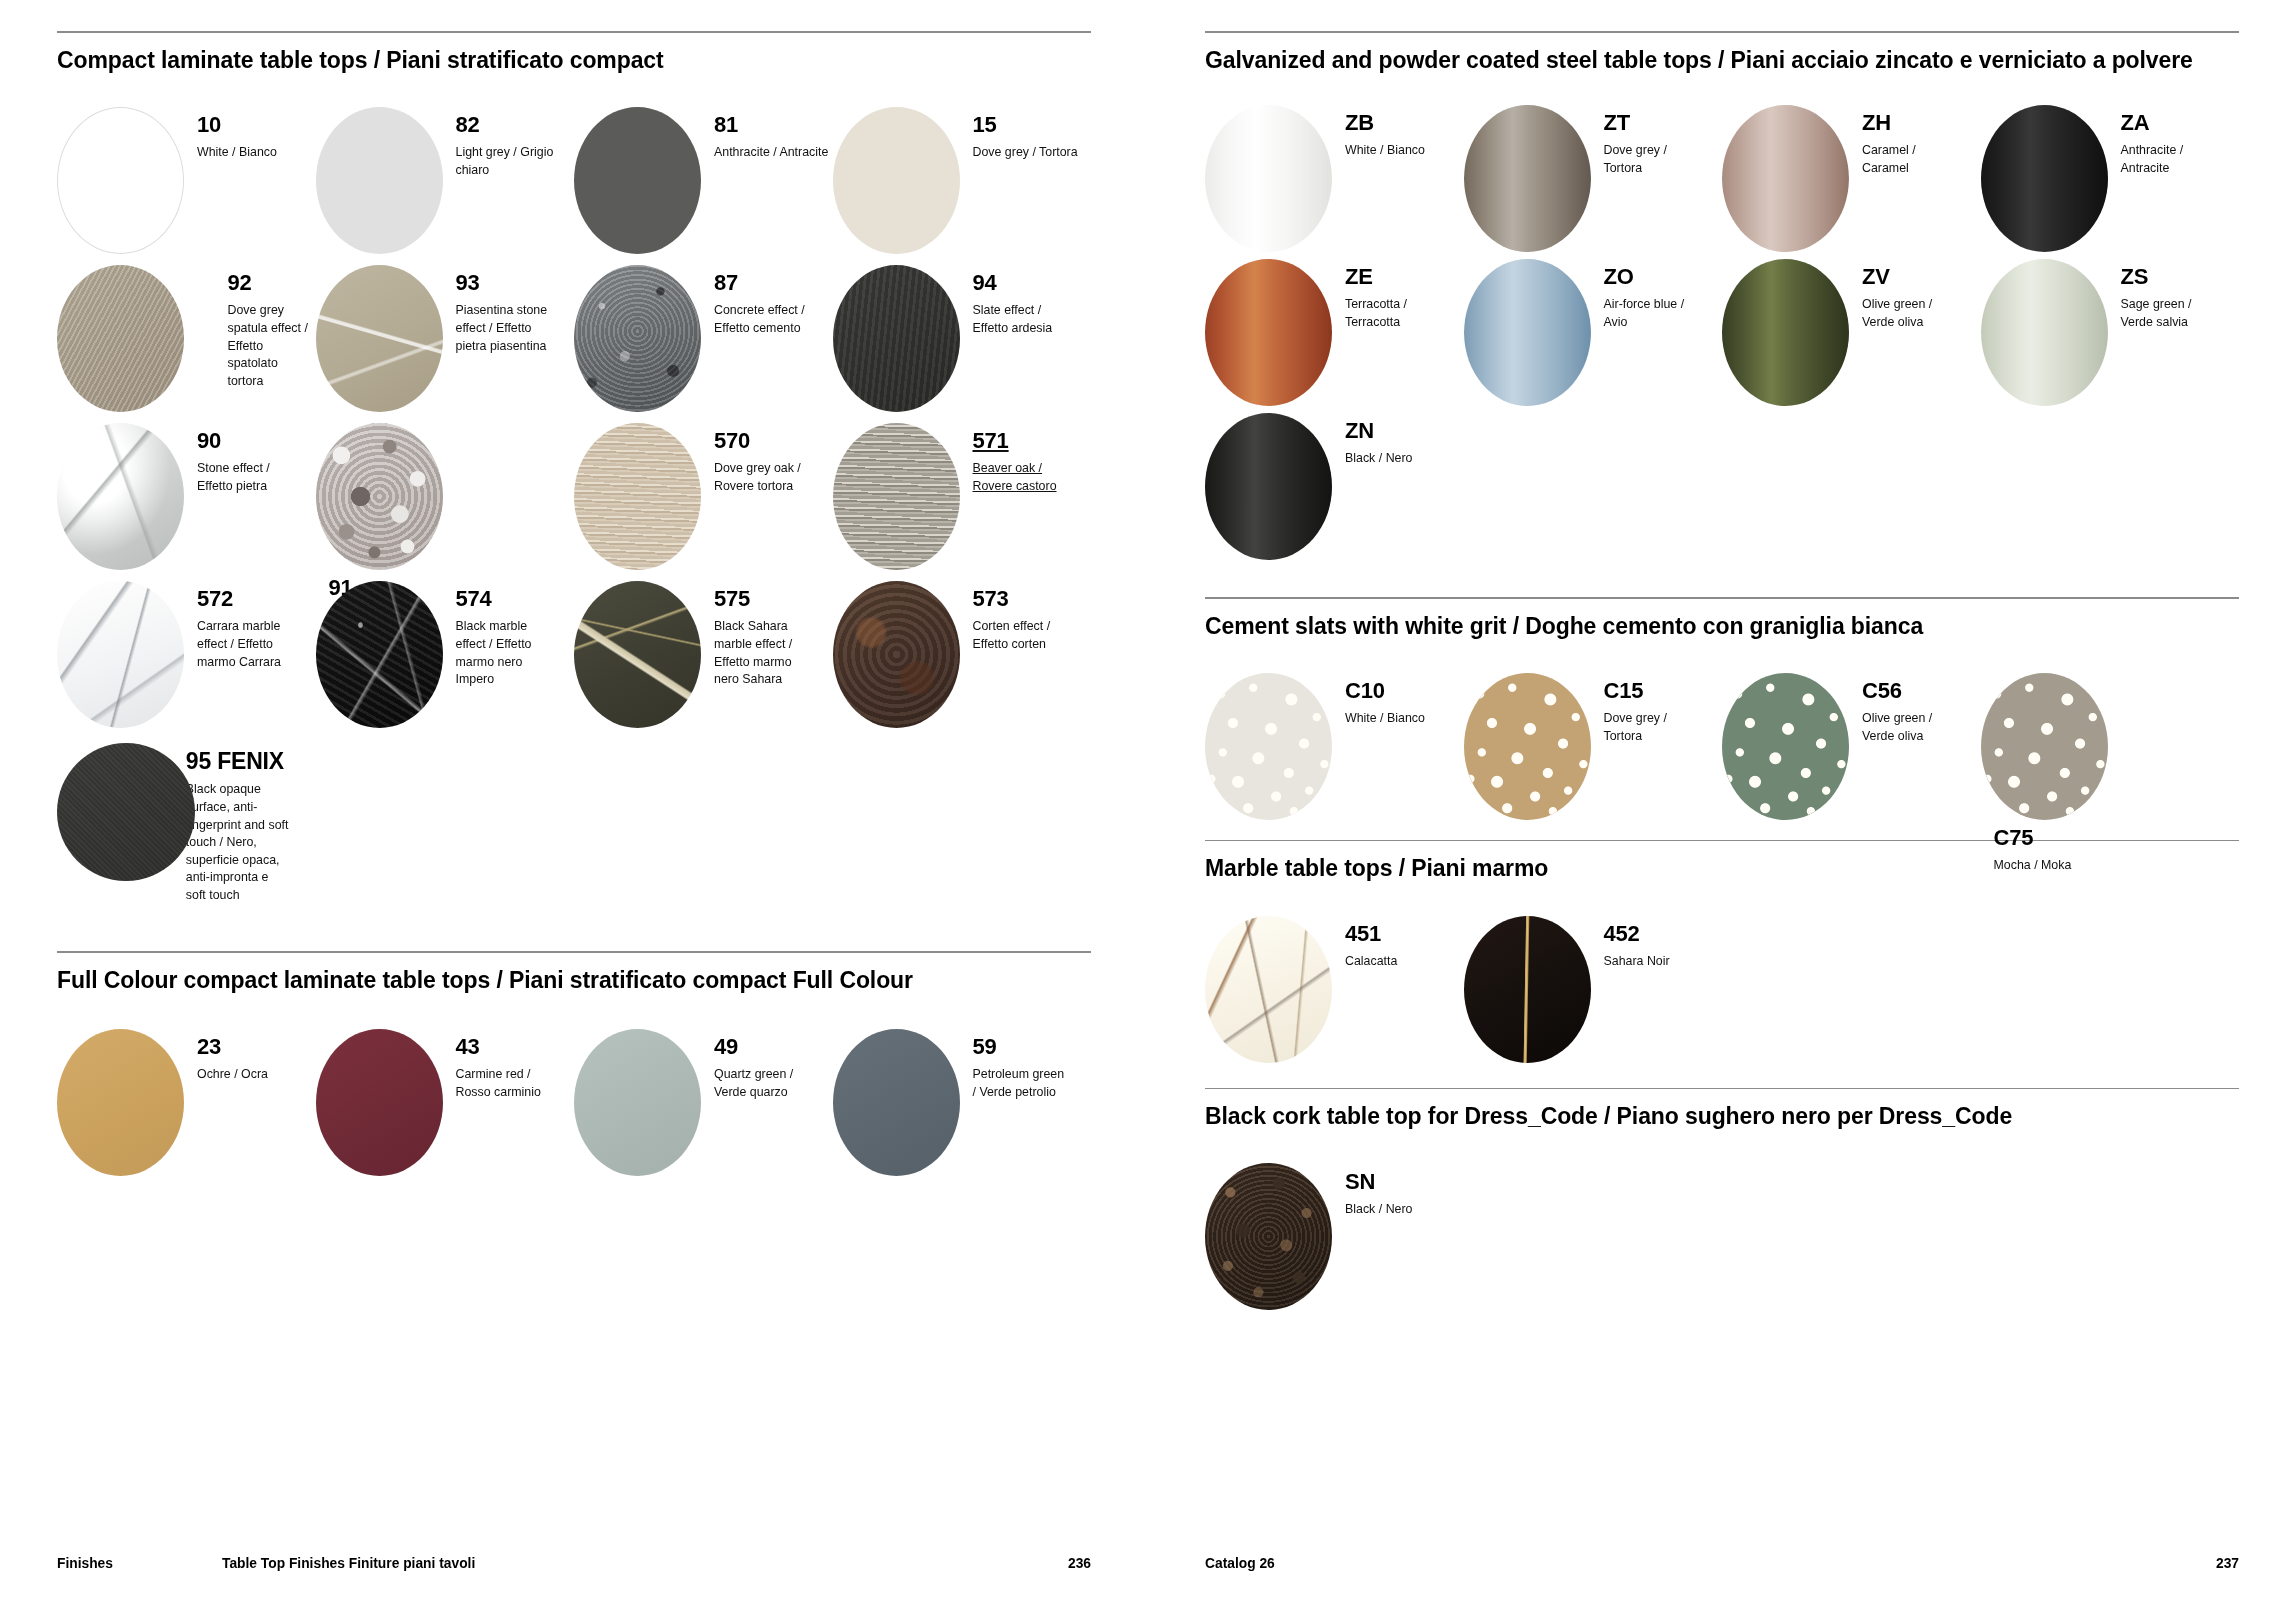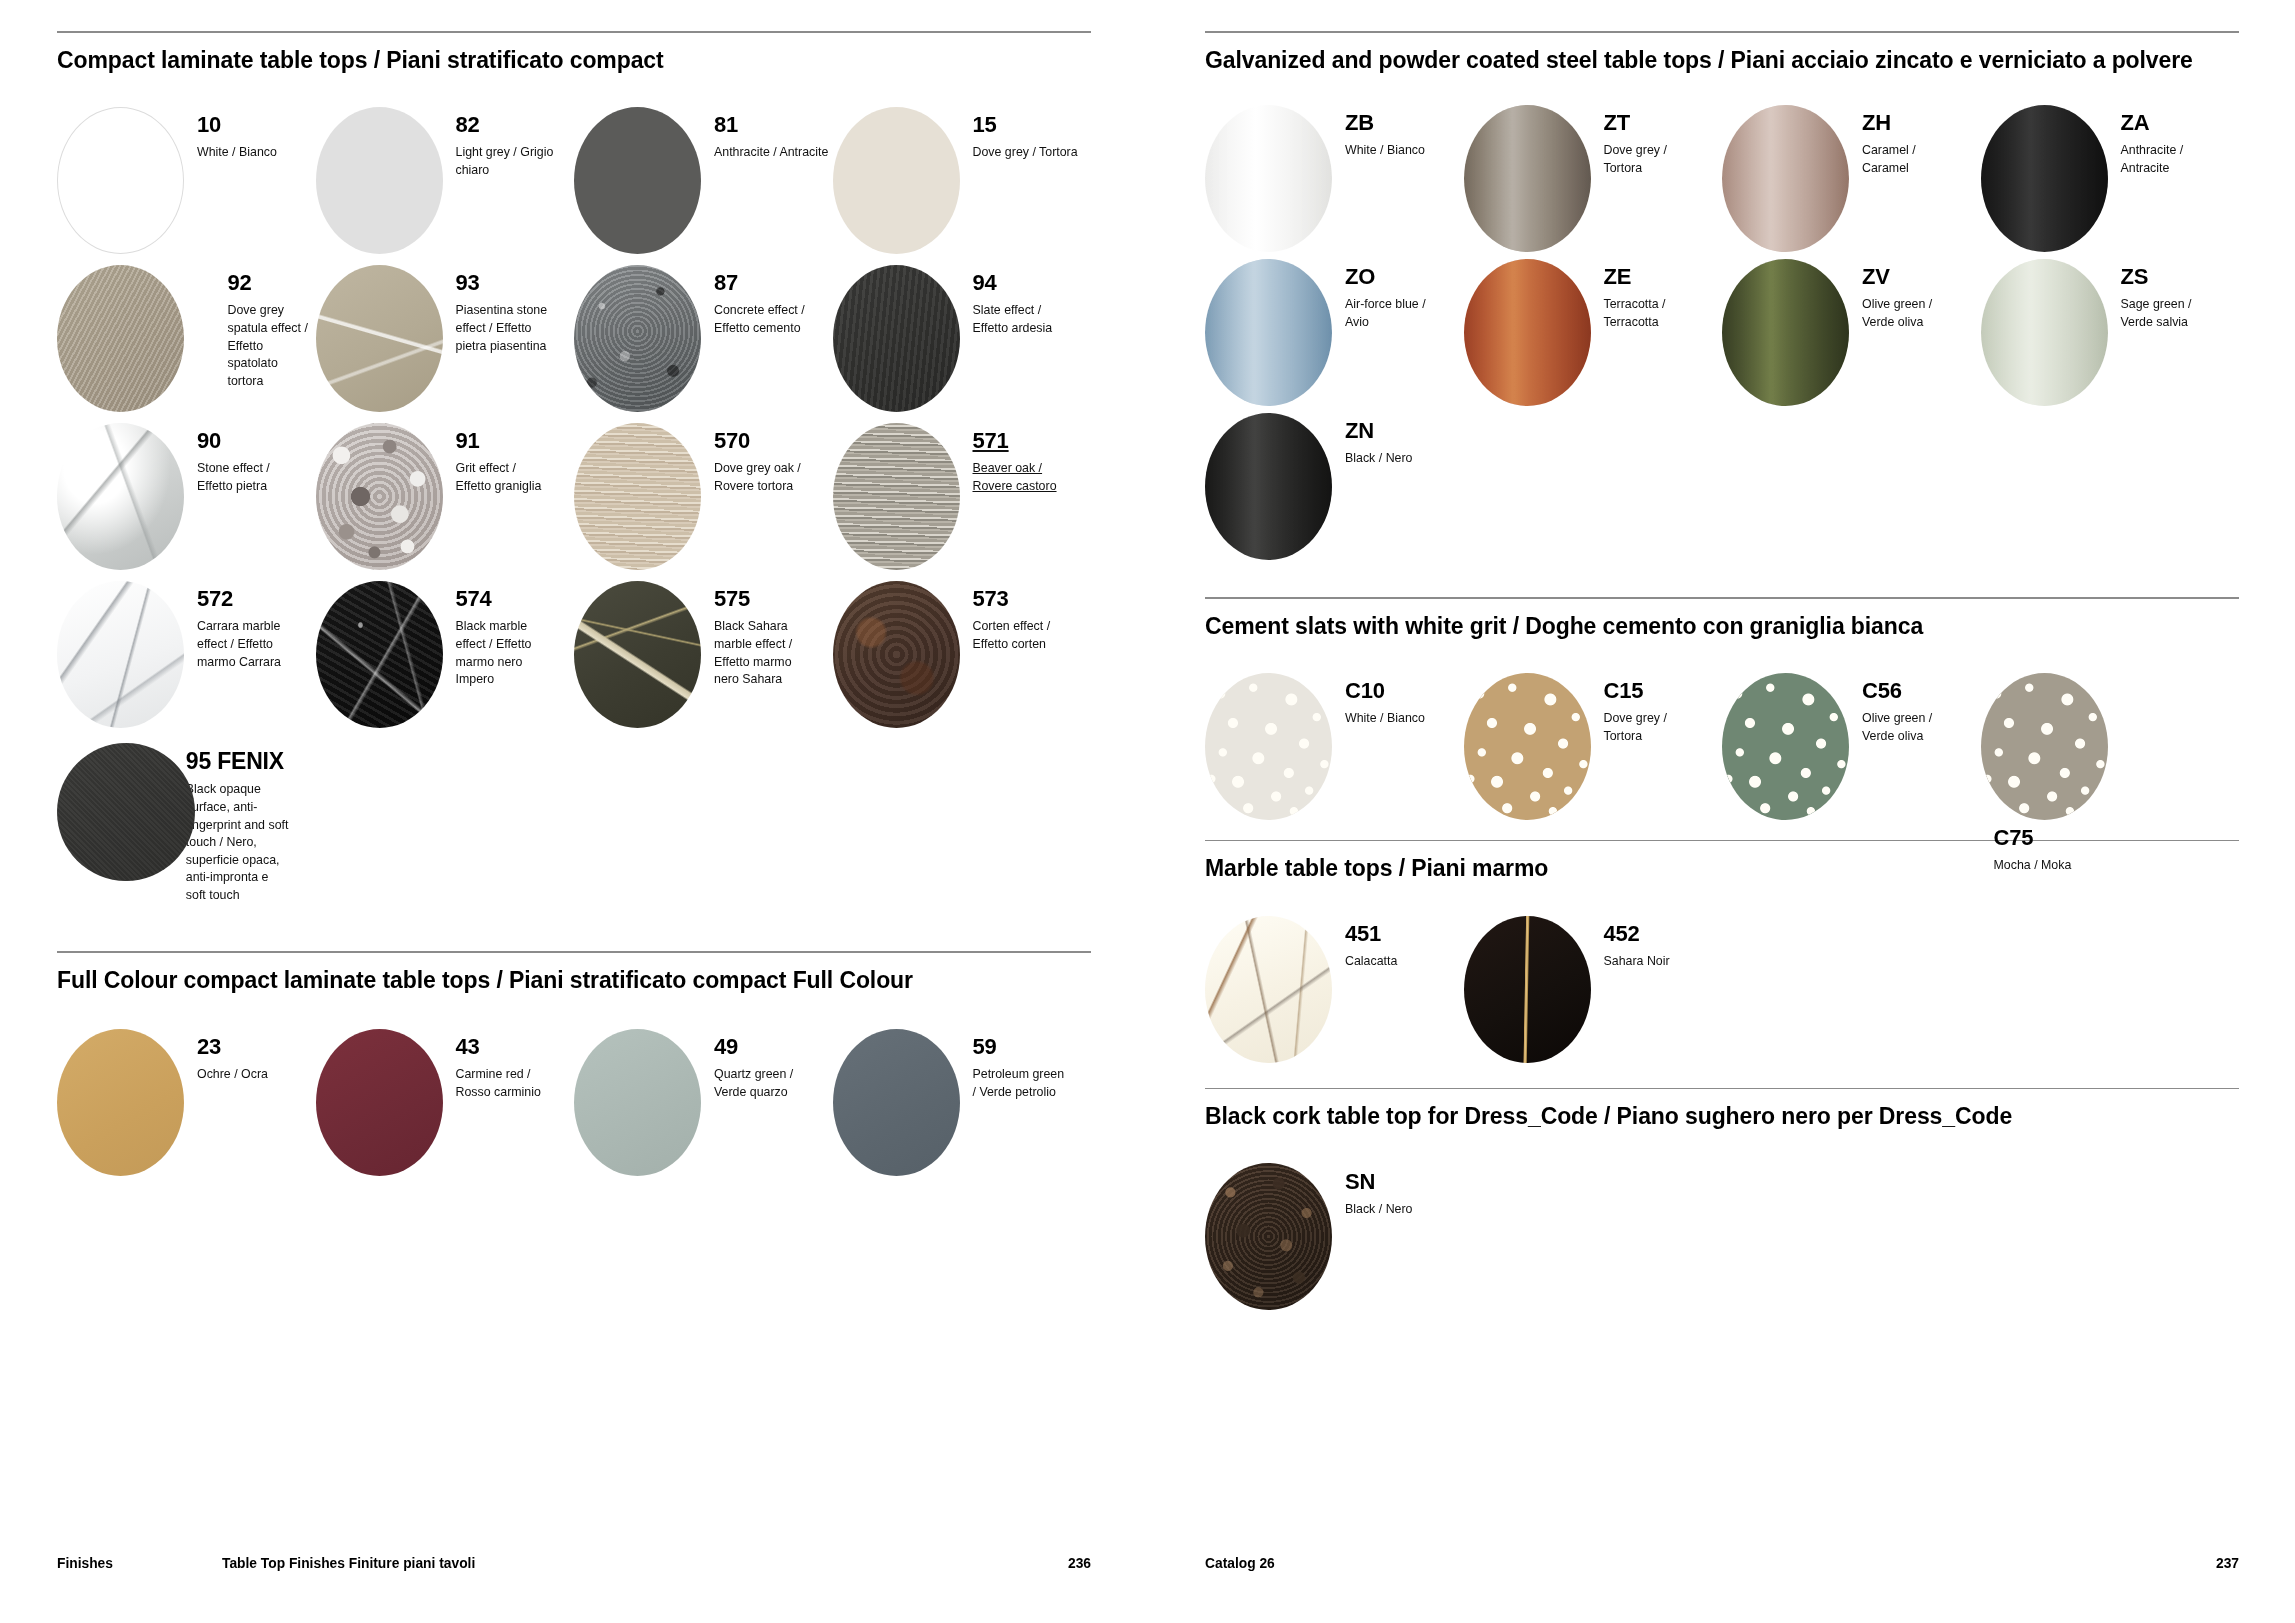--- a/index.html
+++ b/index.html
@@ -315,21 +315,21 @@
 
         <div class="cell" style="height:158px;">
           <div class="sw-wrap">
               <div class="swatch tx-90"></div>
             </div>
           <div class="meta">
             <div class="code">90</div>
             <div class="desc" style="max-width:92px;">Stone effect / Effetto pietra</div>
           </div>
         </div>
-        <div class="cell" style="height:158px;">
+        <div class="cell" style="height:158px;flex-direction:column;">
           <div class="sw-wrap">
               <div class="swatch tx-91"></div>
             </div>
           <div class="meta">
             <div class="code">91</div>
             <div class="desc" style="max-width:97px;">Grit effect / Effetto graniglia</div>
           </div>
         </div>
         <div class="cell" style="height:158px;">
           <div class="sw-wrap">
@@ -494,34 +494,34 @@
               <div class="swatch tx-ZA steel"></div>
             </div>
           <div class="meta">
             <div class="code">ZA</div>
             <div class="desc" style="max-width:92px;">Anthracite / Antracite</div>
           </div>
         </div>
 
         <div class="cell" style="height:154px;">
           <div class="sw-wrap">
+              <div class="swatch tx-ZE steel"></div>
+            </div>
+          <div class="meta">
+            <div class="code">ZE</div>
+            <div class="desc" style="max-width:84px;">Terracotta / Terracotta</div>
+          </div>
+        </div>
+        <div class="cell" style="height:154px;">
+          <div class="sw-wrap">
               <div class="swatch tx-ZO steel"></div>
             </div>
           <div class="meta">
             <div class="code">ZO</div>
             <div class="desc" style="max-width:92px;">Air-force blue / Avio</div>
-          </div>
-        </div>
-        <div class="cell" style="height:154px;">
-          <div class="sw-wrap">
-              <div class="swatch tx-ZE steel"></div>
-            </div>
-          <div class="meta">
-            <div class="code">ZE</div>
-            <div class="desc" style="max-width:84px;">Terracotta / Terracotta</div>
           </div>
         </div>
         <div class="cell" style="height:154px;">
           <div class="sw-wrap">
               <div class="swatch tx-ZV steel"></div>
             </div>
           <div class="meta">
             <div class="code">ZV</div>
             <div class="desc" style="max-width:92px;">Olive green / Verde oliva</div>
           </div>

